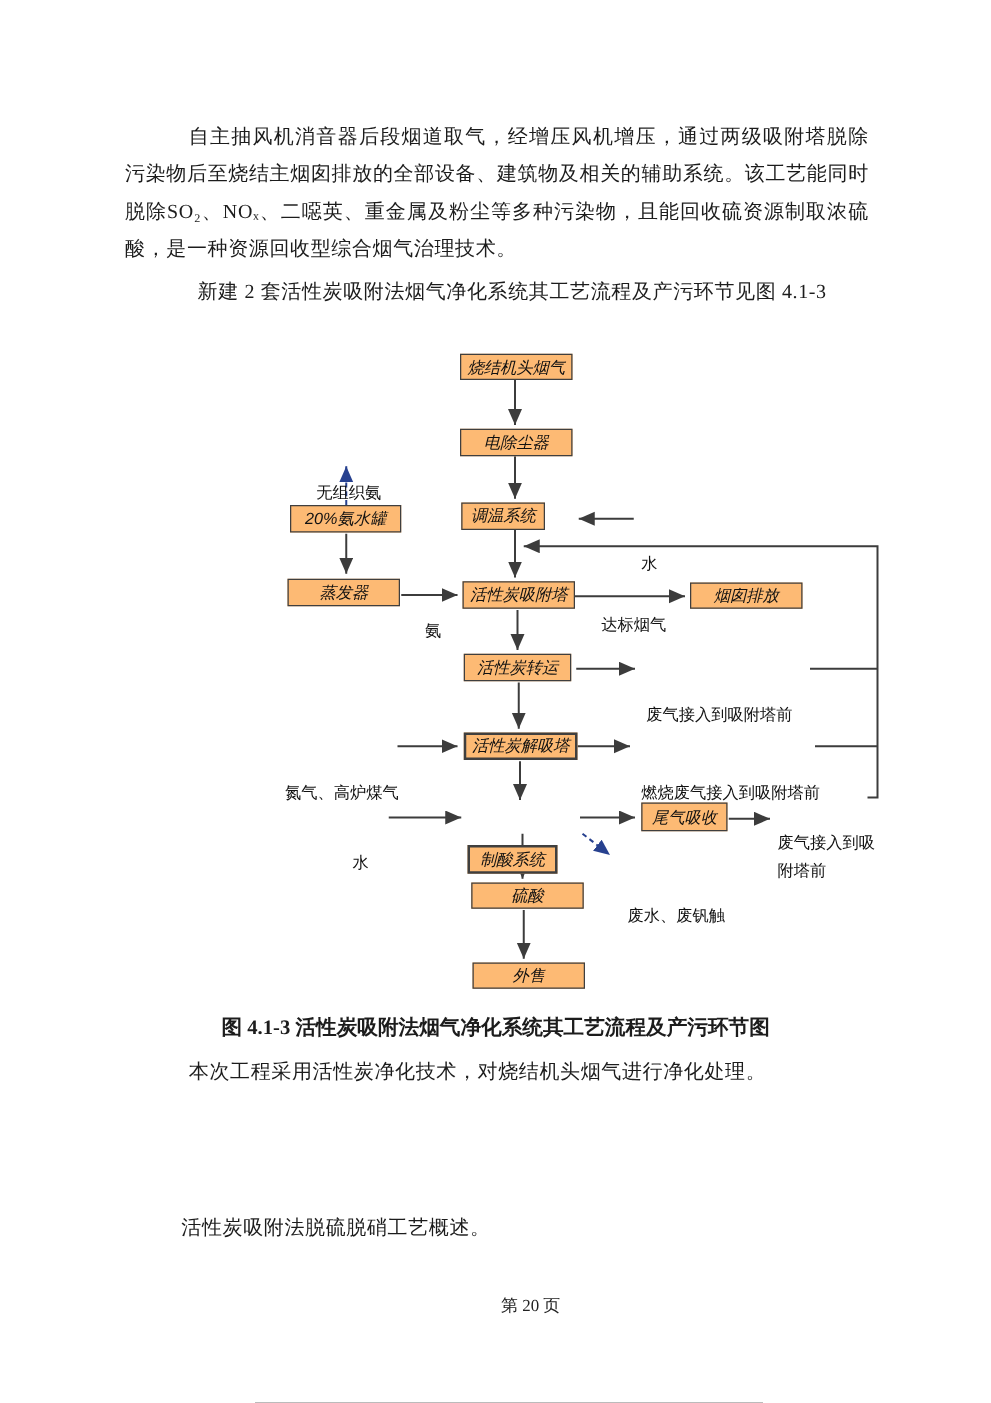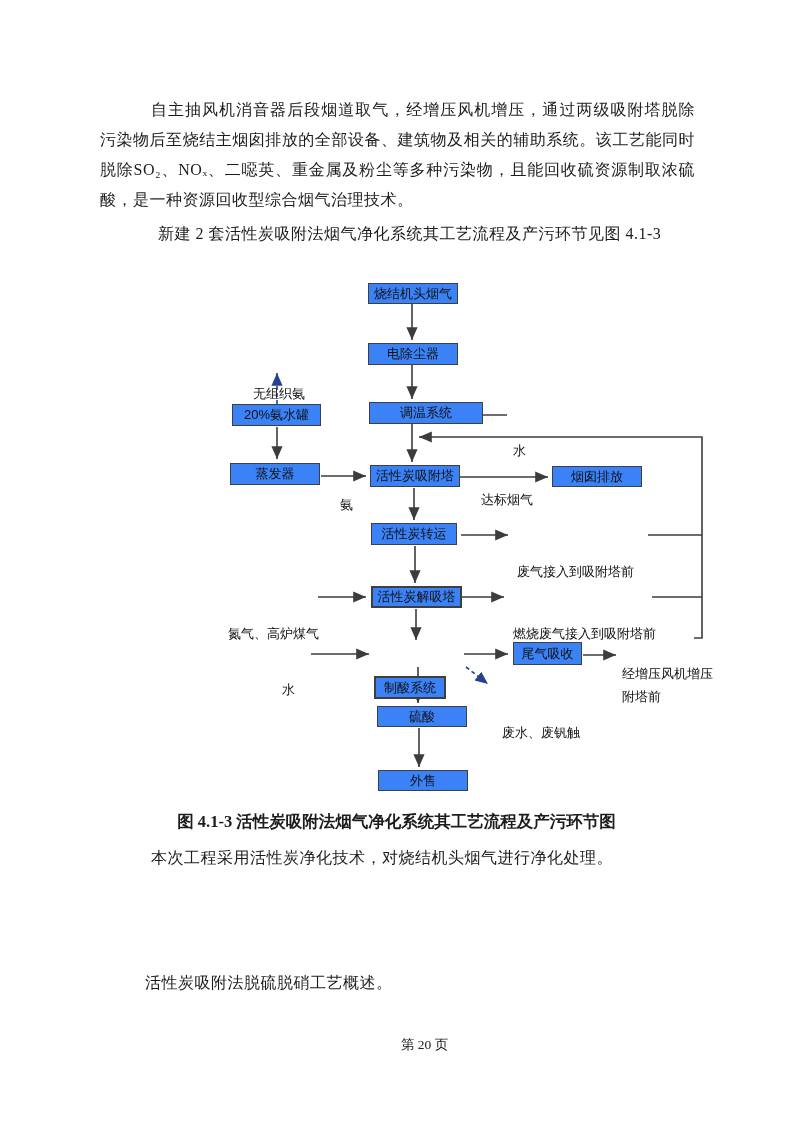--- a/index.html
+++ b/index.html
@@ -19,25 +19,25 @@
     font-size:16.5px;font-weight:bold;z-index:3;margin:0;
   }
   .footer{
     position:absolute;left:0;width:793px;text-align:center;
     font-size:13.5px;z-index:3;color:#222;padding-left:28px;
   }
   
   .fc{position:absolute;left:0;top:0;width:793px;height:1122px;z-index:1;}
   .fc svg{position:absolute;left:0;top:0;z-index:1;}
   .fc-box{
-    position:absolute;z-index:2;background:#3b82f6;
+    position:absolute;z-index:2;background:#fdba74;
     border:1.5px solid #3f3f3f;box-sizing:border-box;
     display:flex;align-items:center;justify-content:center;
     font-family:"Liberation Sans","DejaVu Sans",sans-serif;
-    font-size:13px;color:#111;white-space:nowrap;
+    font-size:13px;color:#111;white-space:nowrap;font-style:italic;
   }
   .fc-box.thick{border-width:2px;}
   .fc-label{
     position:absolute;z-index:2;
     font-family:"Liberation Sans","DejaVu Sans",sans-serif;
     font-size:13px;color:#111;white-space:nowrap;margin-top:36px;
   }
   .fc-label .ln{display:block;line-height:23px;}
   .connector{stroke:var(--line,#3c3c3c);stroke-width:1.6;fill:none;}
   .connector.dashed{stroke:var(--dash,#27418f);stroke-dasharray:4 3;}
@@ -89,42 +89,42 @@
       <line class="connector" x1="462" y1="597" x2="504" y2="597" marker-end="url(#ah)"></line>
       <line class="connector" x1="311" y1="654" x2="369" y2="654" marker-end="url(#ah)"></line>
       <line class="connector" x1="464" y1="654" x2="508" y2="654" marker-end="url(#ah)"></line>
       <line class="connector" x1="583" y1="655" x2="616" y2="655" marker-end="url(#ah)"></line>
 
       <line class="connector dashed" x1="466" y1="667" x2="488" y2="684" marker-end="url(#ahb)"></line>
     </svg>
 
     <div class="fc-box" style="left:368px;top:283px;width:90px;height:21px">烧结机头烟气</div>
     <div class="fc-box" style="left:368px;top:343px;width:90px;height:22px">电除尘器</div>
-    <div class="fc-box" style="left:369px;top:402px;width:114px;height:22px">调温系统</div>
+    <div class="fc-box" style="left:369px;top:402px;width:67px;height:22px">调温系统</div>
     <div class="fc-box" style="left:232px;top:404px;width:89px;height:22px">20%氨水罐</div>
     <div class="fc-box" style="left:230px;top:463px;width:90px;height:22px">蒸发器</div>
     <div class="fc-box" style="left:370px;top:465px;width:90px;height:22px">活性炭吸附塔</div>
     <div class="fc-box" style="left:552px;top:466px;width:90px;height:21px">烟囱排放</div>
     <div class="fc-box" style="left:371px;top:523px;width:86px;height:22px">活性炭转运</div>
     <div class="fc-box thick" style="left:371px;top:586px;width:91px;height:22px">活性炭解吸塔</div>
     <div class="fc-box thick" style="left:374px;top:676px;width:72px;height:23px">制酸系统</div>
     <div class="fc-box" style="left:513px;top:642px;width:69px;height:23px">尾气吸收</div>
     <div class="fc-box" style="left:377px;top:706px;width:90px;height:21px">硫酸</div>
     <div class="fc-box" style="left:378px;top:770px;width:90px;height:21px">外售</div>
 
     <div class="fc-label" style="left:253px;top:349px">无组织氨</div>
     <div class="fc-label" style="left:513px;top:406px">水</div>
     <div class="fc-label" style="left:340px;top:460px">氨</div>
     <div class="fc-label" style="left:481px;top:455px">达标烟气</div>
     <div class="fc-label" style="left:517px;top:527px">废气接入到吸附塔前</div>
     <div class="fc-label" style="left:228px;top:589px">氮气、高炉煤气</div>
     <div class="fc-label" style="left:513px;top:589px">燃烧废气接入到吸附塔前</div>
     <div class="fc-label" style="left:282px;top:645px">水</div>
     <div class="fc-label" style="left:622px;top:626px">
-      <span class="ln">经增压风机增压</span>
+      <span class="ln">废气接入到吸</span>
       <span class="ln">附塔前</span>
     </div>
     <div class="fc-label" style="left:502px;top:688px">废水、废钒触</div>
   </div>
 
   <p class="caption" style="top:811px">图 4.1-3   活性炭吸附法烟气净化系统其工艺流程及产污环节图</p>
   <p class="para indent" style="top:843px">本次工程采用活性炭净化技术，对烧结机头烟气进行净化处理。</p>
   <p class="para" style="top:968px;text-indent:45px">活性炭吸附法脱硫脱硝工艺概述。</p>
 
   <div class="footer" style="top:1036px">第 20 页</div>

